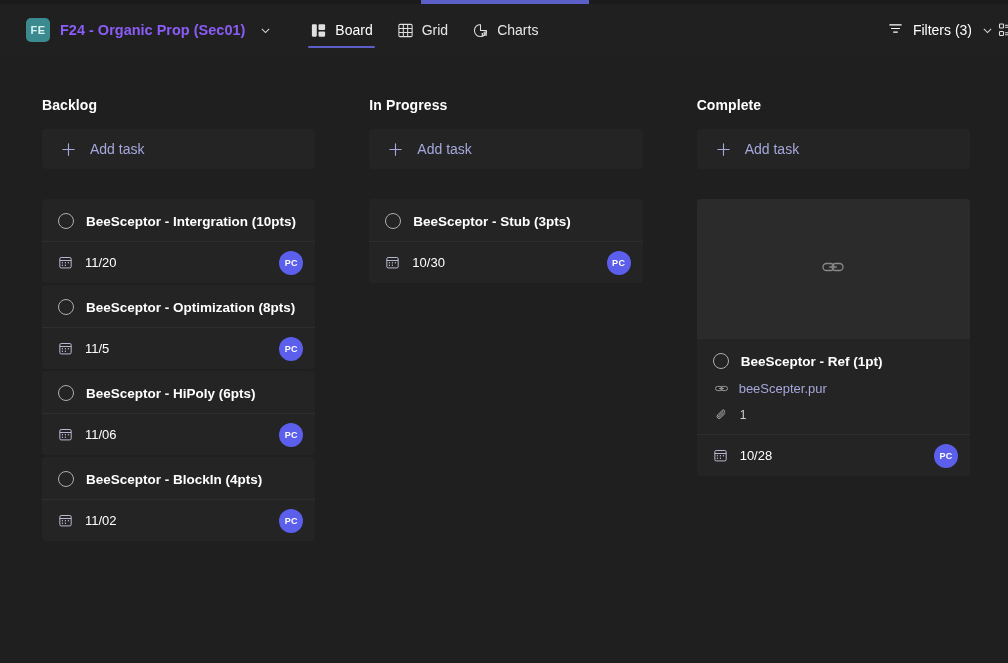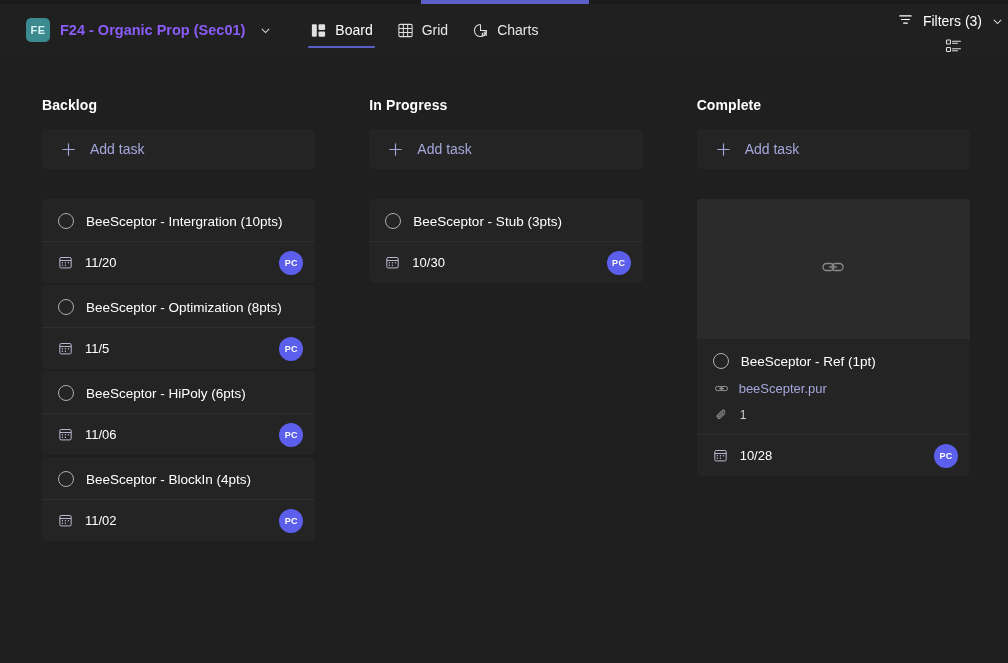--- a/index.html
+++ b/index.html
@@ -102,21 +102,20 @@
     border-radius: 2px;
     background: #5b5fc7;
   }
 
   
   .header-right {
     margin-left: auto;
     display: flex;
     align-items: center;
     padding-right: 0px;
-    flex-direction: column;
   }
   .filters {
     display: flex;
     align-items: center;
     gap: 9px;
     font-size: 14px;
     color: #ffffff;
     cursor: pointer;
     padding: 6px 4px;
   }
@@ -194,20 +193,21 @@
     width: 16px; height: 16px;
     min-width: 16px;
     border: 1.4px solid #adadad;
     border-radius: 50%;
     background: transparent;
     cursor: pointer;
   }
   .card-title {
     font-size: 13.5px;
     color: #ffffff;
+    font-weight: bold;
   }
   .card-link {
     display: flex;
     align-items: center;
     gap: 10px;
     margin-top: 12px;
     padding-left: 1px;
   }
   .card-link-icon { display: flex; align-items: center; color: #9a9a9a; }
   .card-link-text {

